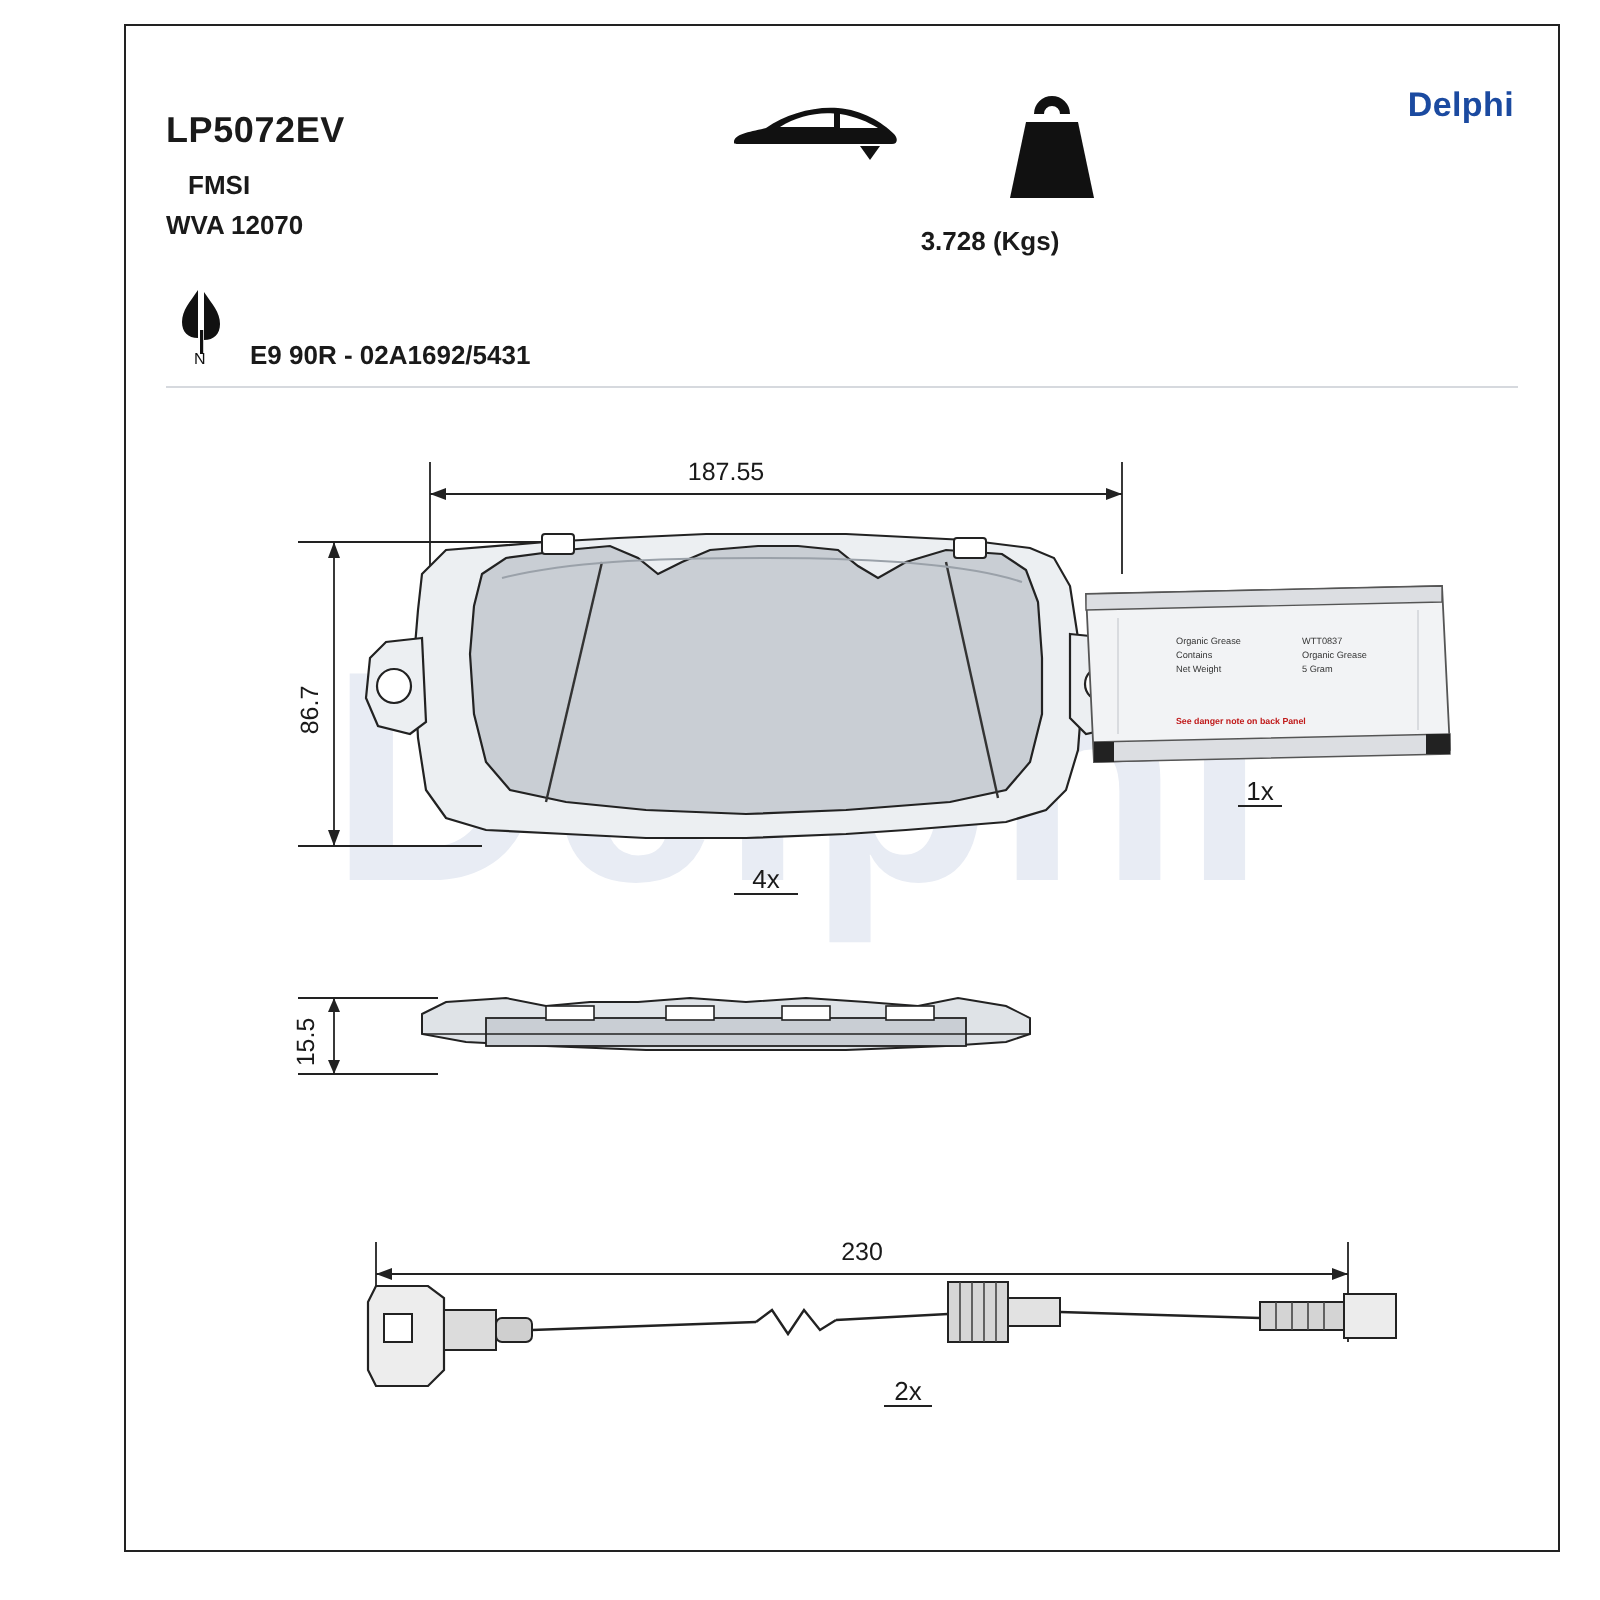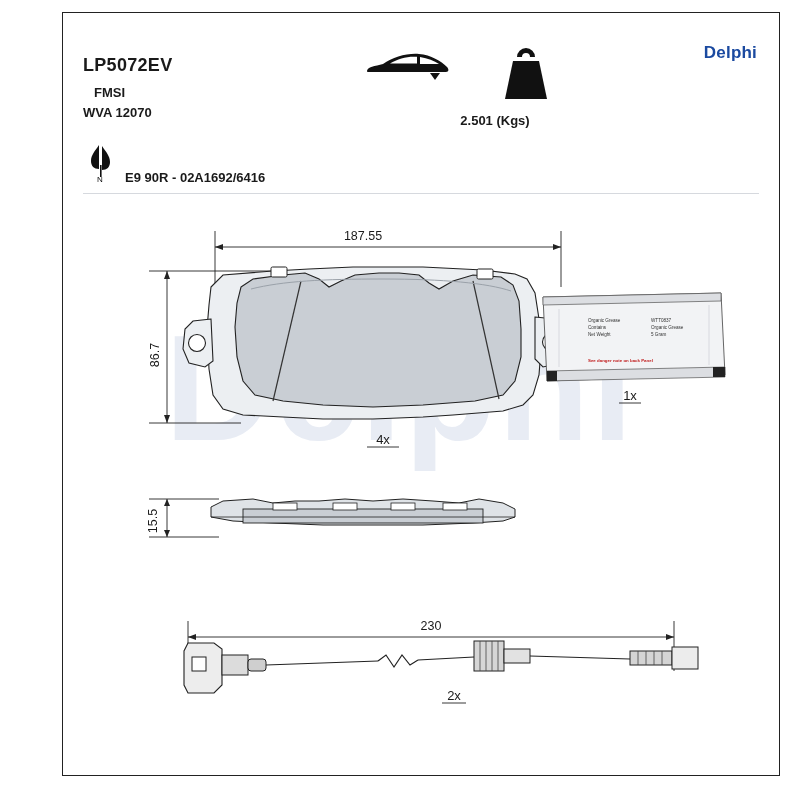--- a/index.html
+++ b/index.html
@@ -60,31 +60,31 @@
         <polygon points="67,24 77,24 72,31" fill="#111"></polygon>
       </svg>
     </div>
 
     <div class="wt">
       <svg width="66" height="62" viewBox="0 0 66 62">
         <path d="M33,5 a9,9 0 0 1 9,9 h-5 a4,4 0 0 0 -8,0 h-5 a9,9 0 0 1 9,-9 z" fill="#111"></path>
         <path d="M20,18 L46,18 L54,56 L12,56 Z" fill="#111"></path>
       </svg>
     </div>
-    <div class="weight">2.501 (Kgs)</div>
+    <div class="weight">3.728 (Kgs)</div>
 
     <div class="leaf">
       <svg width="40" height="42" viewBox="0 0 40 42">
         <path d="M18,4 C14,10 10,14 10,20 C10,25 13,28 18,28 C18,22 18,12 18,4 Z" fill="#111"></path>
         <path d="M21,5 C25,11 29,15 29,21 C29,26 26,29 21,29 C21,23 21,13 21,5 Z" fill="#111"></path>
         <rect x="19" y="24" width="1.6" height="12" fill="#111"></rect>
         <text x="16" y="41" font-family="Liberation Sans, sans-serif" font-size="8" fill="#111">N</text>
       </svg>
     </div>
-    <div class="ece">E9 90R - 02A1692/6416</div>
+    <div class="ece">E9 90R - 02A1692/5431</div>
 
     <div class="hr"></div>
 
     <svg style="position:absolute;left:60px;top:196px;" width="460" height="330" viewBox="0 0 460 330">
 
       <line x1="92" y1="22" x2="92" y2="78" stroke="#222" stroke-width="0.9"></line>
       <line x1="438" y1="22" x2="438" y2="78" stroke="#222" stroke-width="0.9"></line>
       <line x1="92" y1="38" x2="438" y2="38" stroke="#222" stroke-width="0.9"></line>
       <polygon points="92,38 100,35 100,41" fill="#222"></polygon>
       <polygon points="438,38 430,35 430,41" fill="#222"></polygon>

